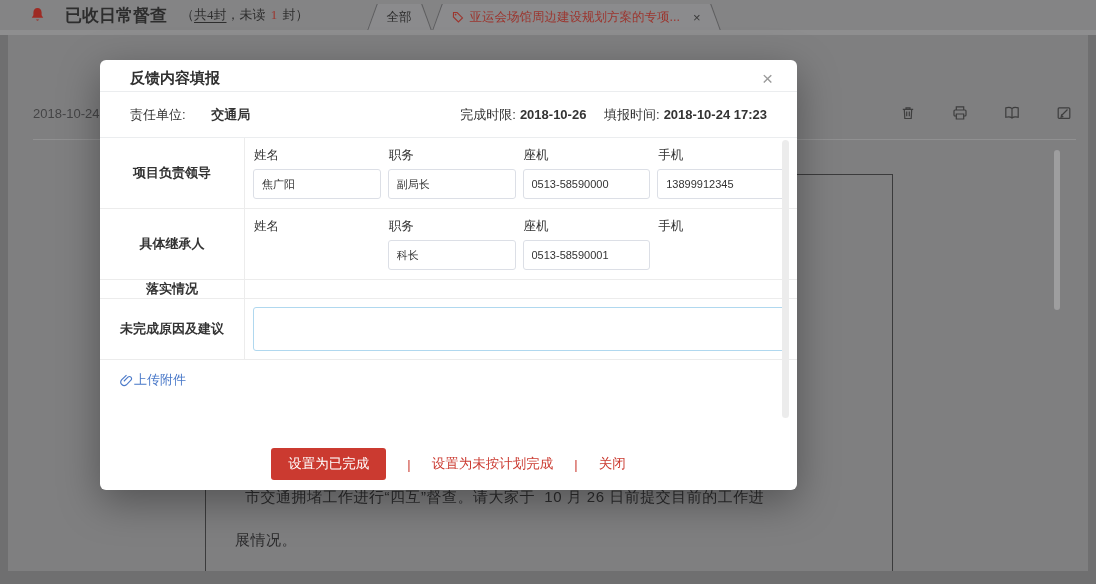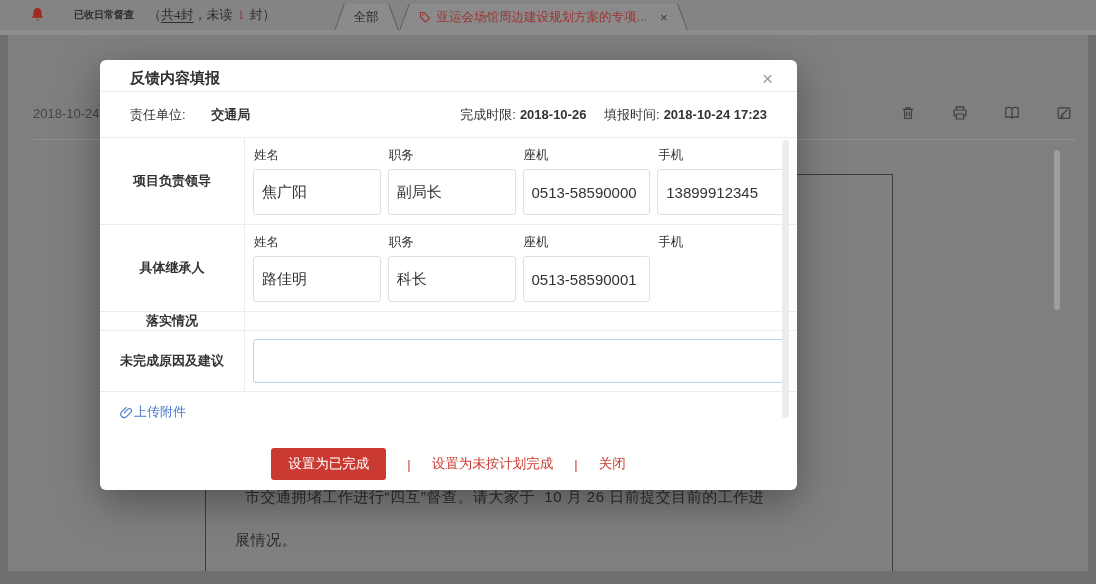--- a/index.html
+++ b/index.html
@@ -5,21 +5,21 @@
   * { margin:0; padding:0; box-sizing:border-box; }
   html,body { width:1096px; height:584px; overflow:hidden;
     font-family:"Liberation Sans","DejaVu Sans",sans-serif; }
   body { position:relative; background:#6f6f70; }
 
   
   .topbar { position:absolute; left:0; top:0; width:1096px; height:30px;
     background:#848485; display:flex; align-items:center; z-index:1; }
   .topbar-gap { position:absolute; left:0; top:30px; width:1096px; height:5px; background:#8e8e8f; z-index:1; }
   .bell { margin-left:30px; width:15px; height:16px; flex:none; }
-  .tb-title { margin-left:29px; font-size:10px; font-weight:bold; color:#2d2d2d; }
+  .tb-title { margin-left:20px; font-size:17px; font-weight:bold; color:#2d2d2d; }
   .tb-count { margin-left:14px; font-size:13px; color:#2d2d2d;font-family:Liberation Serif, serif; }
   .tb-count .u { text-decoration:underline; text-underline-offset:3px; }
   .tb-count .unread { color:#9c352e; padding:0 2px; }
   .tabs { display:flex; margin-left:58px; height:30px; }
   .tab { position:relative; height:26px; margin-top:4px; display:flex; align-items:center;
     padding:0 20px; font-size:12.5px; color:#2d2d2d; cursor:pointer; }
   .tab .tab-bg { position:absolute; inset:0; background:#8b8b8d;
     clip-path:polygon(11px 0, calc(100% - 11px) 0, 100% 100%, 0 100%); z-index:0; }
   .tab .sl, .tab .sr { position:absolute; top:0; bottom:0; width:1px; background:#5d5d5f; z-index:1; }
   .tab .sl { left:5px; transform:skewX(-20deg); }
@@ -57,22 +57,22 @@
   .m-info .val { font-weight:bold; }
 
   .m-body { flex:1; position:relative; overflow:hidden; }
   .frow { display:flex; border-bottom:1px solid #ececec; }
   .row-label { width:145px; flex:none; border-right:1px solid #ececec; display:flex;
     align-items:center; justify-content:center; text-align:center; padding:0 10px;
     font-size:13px; font-weight:600; color:#333; }
   .row-fields { flex:1; padding:6px 12px 9px 8px; display:grid;
     grid-template-columns:repeat(4,1fr); column-gap:7px; }
   .fld label { display:block; font-size:12.5px; color:#333; margin:3px 0 5px 1px; }
-  .fld input { width:100%; height:46px; border:1px solid #dcdfe6; border-radius:3px;
-    padding:0 8px; font-size:15px; color:#333; background:#fff; outline:none; }
+  .fld input { width:100%; height:30px; border:1px solid #dcdfe6; border-radius:3px;
+    padding:0 8px; font-size:11px; color:#333; background:#fff; outline:none; }
   .row-area { flex:1; padding:8px 12px 8px 8px; }
   .tarea { width:100%; border:1px solid #dcdfe6; border-radius:3px; min-height:48px;
     padding:6px 10px; font-size:13px; color:#333; line-height:1.55; background:#fff; }
   .tarea-focus { border-color:#b0d8ef; min-height:44px; }
   .attach { padding:11px 20px 0; }
   .upload-link { display:inline-flex; align-items:center; gap:1px; color:#4a79c9;
     font-size:13px; cursor:pointer; }
   .m-scrollbar { position:absolute; right:8px; top:2px; width:7px; height:278px;
     background:#ececec; border-radius:4px; }
 
@@ -182,21 +182,21 @@
           <input value="0513-58590000" style=""></div>
         <div class="fld"><label>手机</label>
           <input value="13899912345" style=""></div>
       </div>
     </div>
 
     <div class="frow">
       <div class="row-label">具体继承人</div>
       <div class="row-fields">
         <div class="fld"><label>姓名</label>
-          <input value="路佳明" style=""></div>
+          </div>
         <div class="fld"><label>职务</label>
           <input value="科长" style=""></div>
         <div class="fld"><label>座机</label>
           <input value="0513-58590001" style=""></div>
         <div class="fld"><label>手机</label>
           </div>
       </div>
     </div>
 
     <div class="frow">

